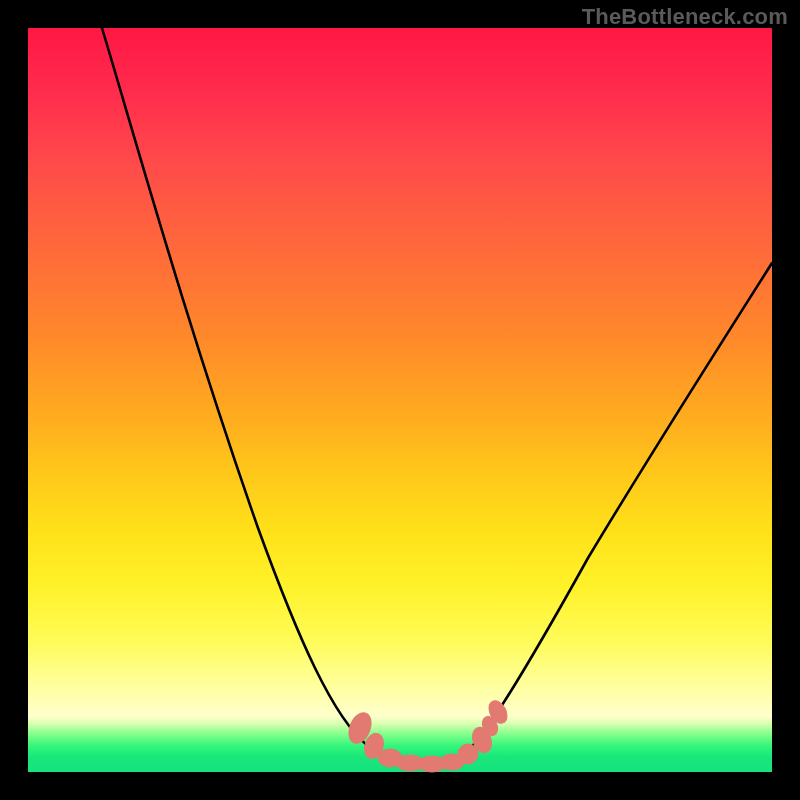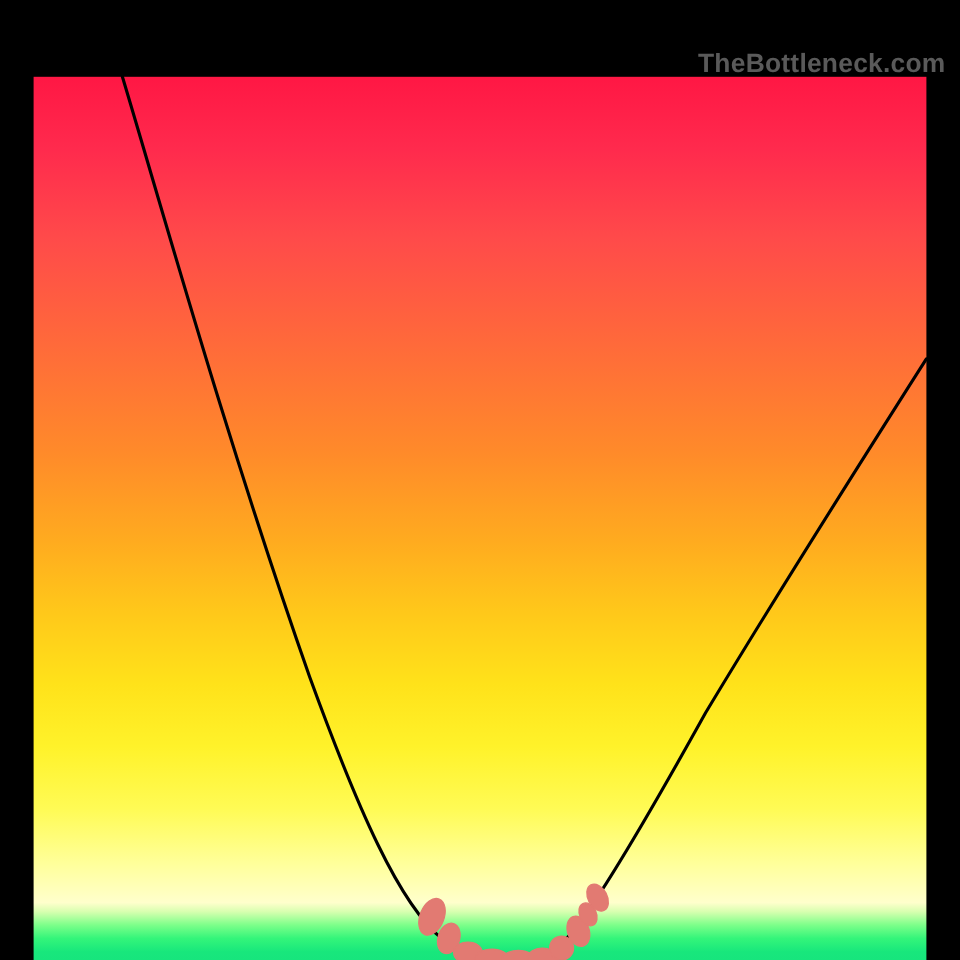--- a/index.html
+++ b/index.html
@@ -11,21 +11,20 @@
     background: #000;
     font-family: Arial, Helvetica, sans-serif;
   }
   .frame {
     position: absolute;
     left: 0;
     top: 0;
     width: 800px;
     height: 716px;
     background: #000;
-    margin-top: 36px;
   }
   .plot {
     position: absolute;
     left: 28px;
     top: 28px;
     width: 744px;
     height: 744px;
     
     background: linear-gradient(
       to bottom,

